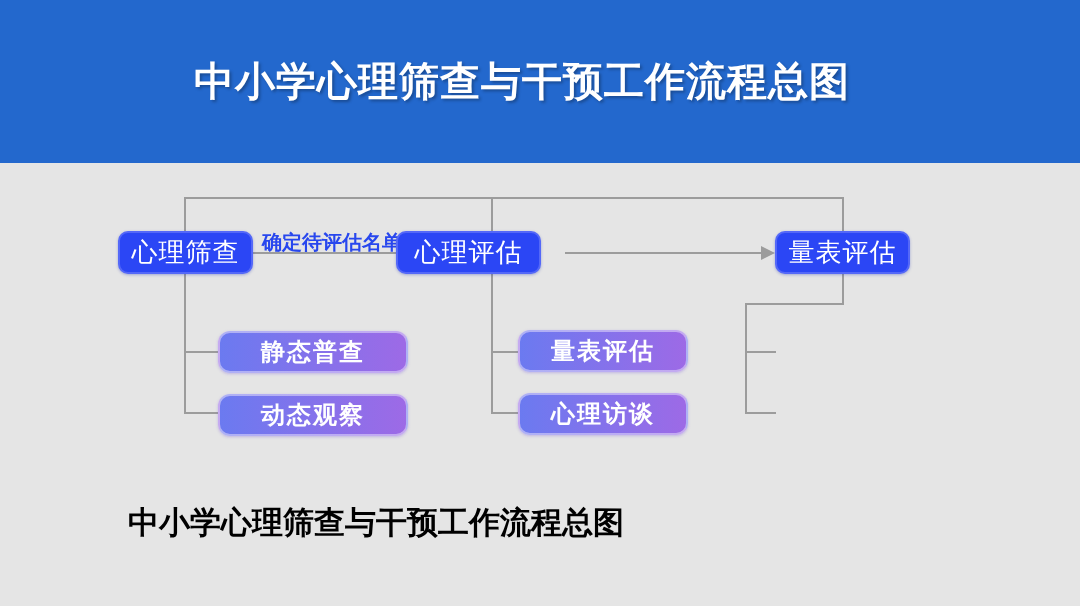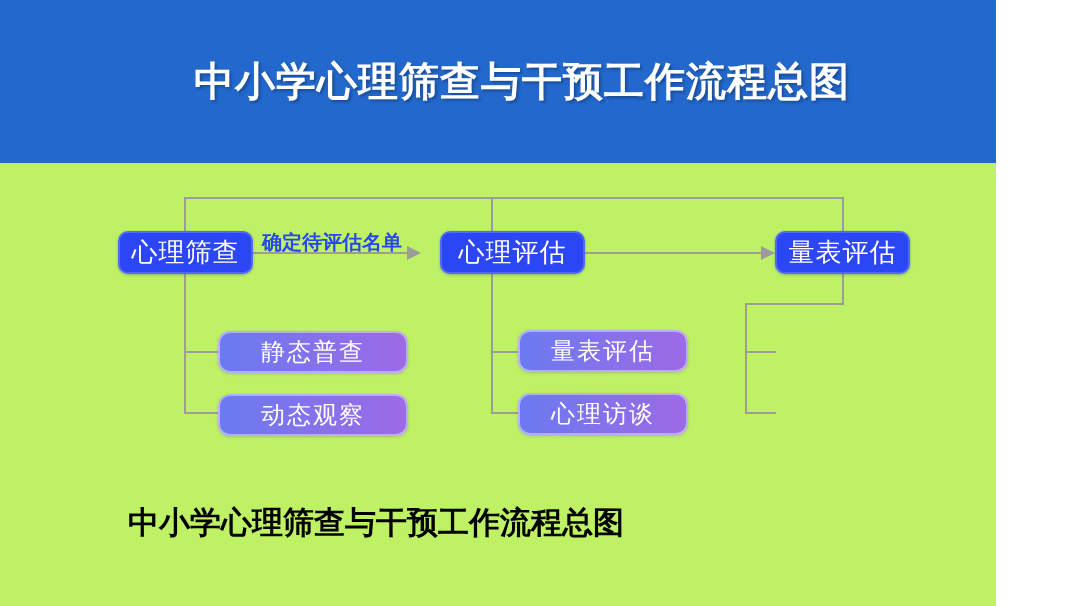--- a/index.html
+++ b/index.html
@@ -1,16 +1,16 @@
 <!DOCTYPE html>
 <html><head>
 <meta charset="utf-8">
 <style>
   html,body{margin:0;padding:0;background:#ffffff;}
-  .page{position:relative;width:996px;height:606px;background:#bef264;overflow:hidden;
+  .page{position:relative;width:1080px;height:606px;background:#e5e5e5;overflow:hidden;
         font-family:"Liberation Sans", sans-serif;}
 
   
   .banner{position:absolute;left:0;top:0;width:1080px;height:163px;background:#2368cd;
           display:flex;align-items:center;justify-content:center;}
   .banner-title{color:#ffffff;font-size:40px;font-weight:bold;letter-spacing:1px;
                 text-shadow:2px 2px 3px rgba(0,0,0,0.28);transform:translateX(-18px);}
 
   
   .line{position:absolute;background:#9c9c9c;}
@@ -34,34 +34,34 @@
               border-left:14px solid #9c9c9c;}
   .arrow1-head{left:407px;top:246px;}
   .arrow2-head{left:761px;top:246px;}
 
   
   .node{position:absolute;height:43px;box-sizing:border-box;border-radius:10px;
         background:#2b46f5;border:2px solid #5468f8;color:#ffffff;
         display:flex;align-items:center;justify-content:center;
         font-size:26px;letter-spacing:1px;box-shadow:0 1px 3px rgba(30,50,180,0.35);}
   .node1{left:118px;top:231px;width:135px;}
-  .node2{left:440px;top:231px;width:145px;}
+  .node2{left:396px;top:231px;width:145px;}
   .node3{left:775px;top:231px;width:135px;}
 
   
   .arrow-label{position:absolute;color:#2847ee;font-weight:bold;text-align:center;}
   .alabel1{left:250px;top:229px;width:164px;font-size:20px;}
   .alabel2{left:560px;top:226px;width:218px;font-size:17px;}
 
   
   .sub{position:absolute;height:42px;box-sizing:border-box;border-radius:12px;
        background:linear-gradient(90deg,#6b7af0,#9d6ae6);
        border:2px solid rgba(230,222,250,0.55);color:#ffffff;
        display:flex;align-items:center;justify-content:center;
-       font-size:24px;letter-spacing:2px;box-shadow:0 1px 3px rgba(120,90,220,0.35);}
+       font-size:24px;letter-spacing:2px;box-shadow:0 1px 3px rgba(120,90,220,0.35);font-weight:bold;}
   .sub-l1{left:218px;top:331px;width:190px;}
   .sub-l2{left:218px;top:394px;width:190px;}
   .sub-m1{left:518px;top:330px;width:170px;}
   .sub-m2{left:518px;top:393px;width:170px;}
   .sub-r1{left:775px;top:331px;width:188px;}
   .sub-r2{left:775px;top:394px;width:188px;}
 
   
   .caption{position:absolute;left:128px;top:502px;color:#000000;
            font-family:"Liberation Serif", serif;font-weight:bold;font-size:31px;}

